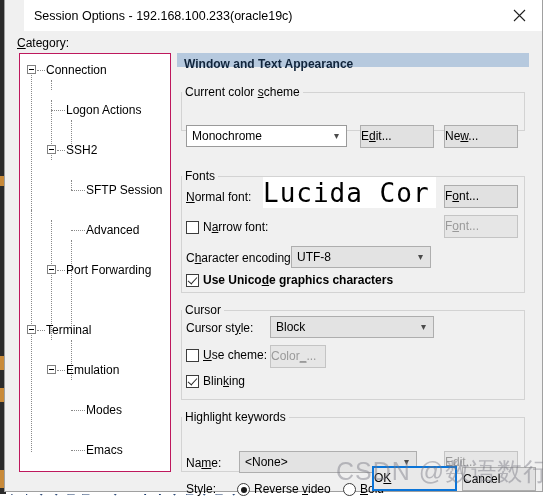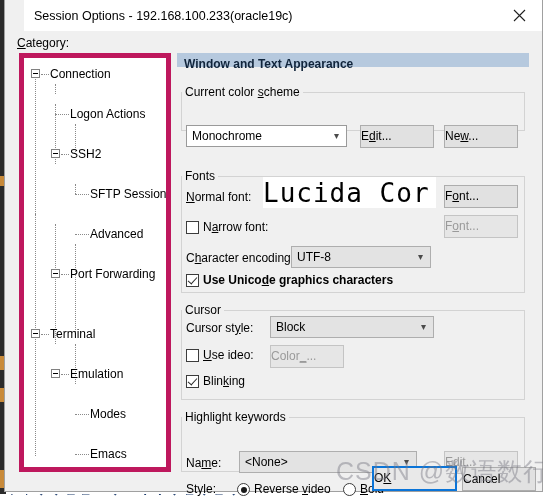--- a/index.html
+++ b/index.html
@@ -98,21 +98,21 @@
   .category-label u { text-decoration: underline; }
 
   
   .tree {
     position: absolute;
     left: 14px;
     top: 22px;
     width: 152px;
     height: 419px;
     background: #ffffff;
-    border: 5px solid #be185d;
+    border: 1px solid #be185d;
     box-sizing: border-box;
     overflow: hidden;
     font-size: 12px;
   }
   .tnode {
     position: relative;
     height: 20px;
     line-height: 20px;
     white-space: nowrap;
   }
@@ -415,22 +415,22 @@
       <legend>Cursor</legend>
     </fieldset>
 
     <div class="lab" style="left:181px; top:290px;"><span>Cursor st</span><u>y</u><span>le:</span></div>
     <div class="combo gray" style="left:265px; top:285px; width:164px;">
       <span>Block</span>
       <span class="arrow">▾</span>
     </div>
 
     <div class="cb" style="left:181px; top:318px;"></div>
-    <div class="lab" style="left:198px; top:317px;"><span></span><u>U</u><span>se ideo:</span></div>
-    <div class="btn disabled" style="left:265px; top:314px; width:74px;"><span>Color</span><u>_</u><span>...</span></div>
+    <div class="lab" style="left:198px; top:317px;"><span></span><u>U</u><span>se cheme:</span></div>
+    <div class="btn disabled" style="left:265px; top:314px; width:56px;"><span>Color</span><u>_</u><span>...</span></div>
 
     <div class="cb checked" style="left:181px; top:344px;"></div>
     <div class="lab" style="left:198px; top:343px;"><span>Blin</span><u>k</u><span>ing</span></div>
 
     <fieldset class="grp" style="left:176px; top:379px; width:344px; height:62px;">
       <legend>Highlight keywords</legend>
     </fieldset>
 
     <div class="lab" style="left:181px; top:425px;"><span>Na</span><u>m</u><span>e:</span></div>
     <div class="combo gray" style="left:234px; top:420px; width:178px;">

